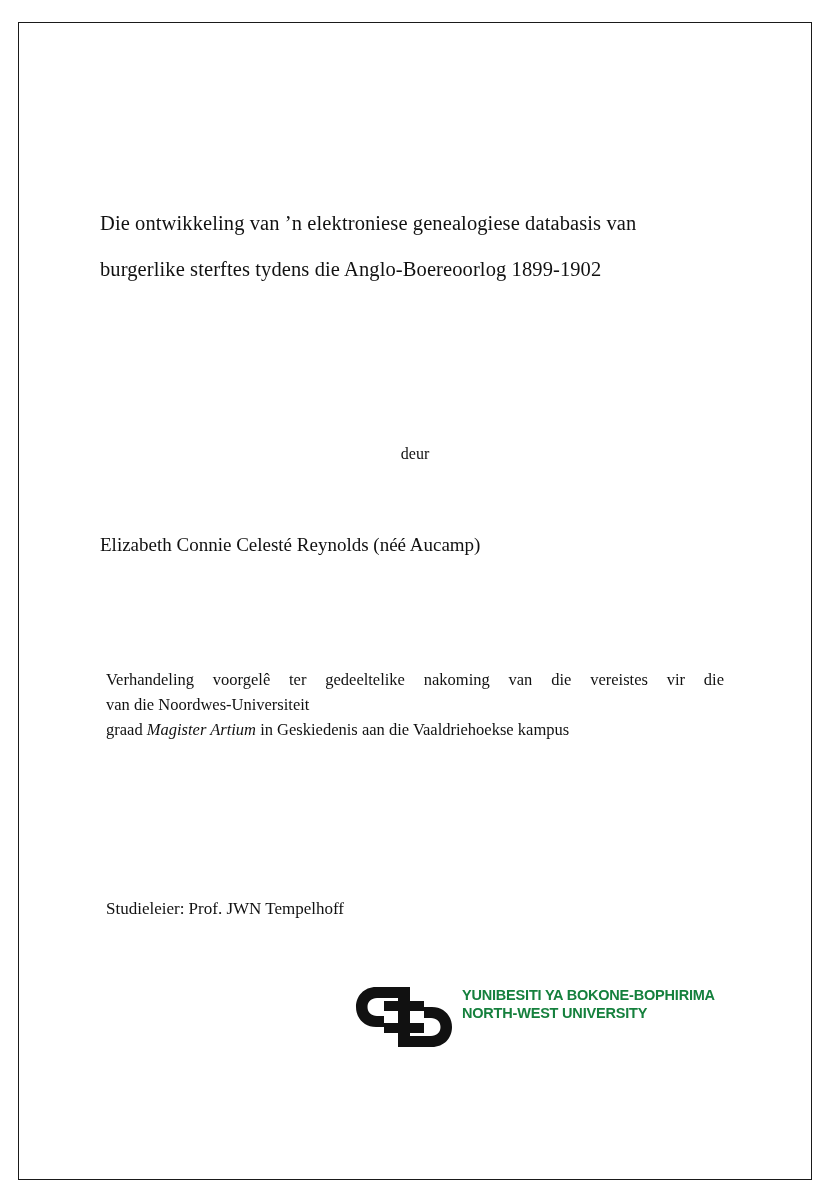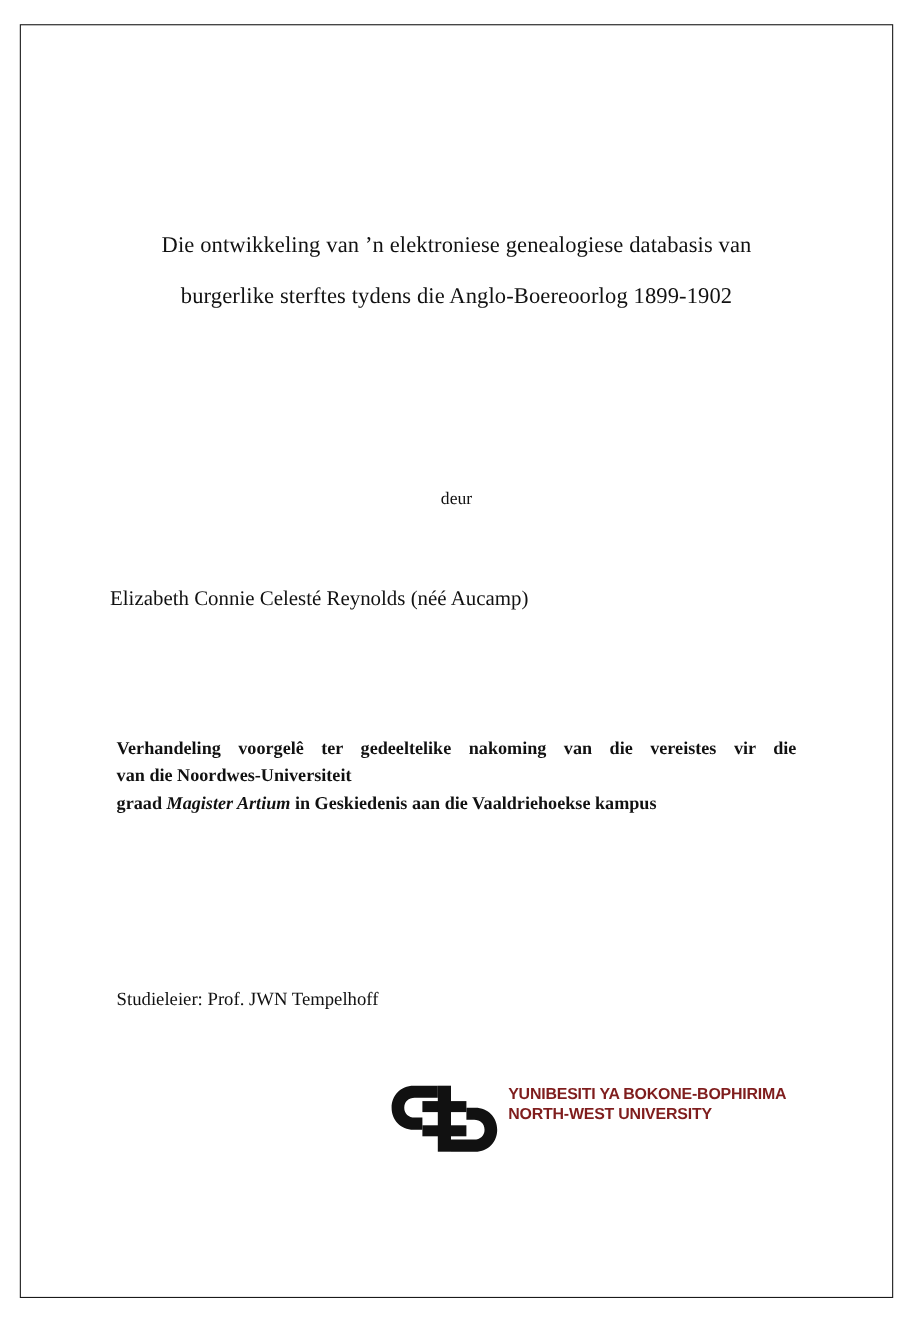--- a/index.html
+++ b/index.html
@@ -34,21 +34,21 @@
     left: 100px;
     top: 22px;
     width: 630px;
     height: 1158px;
   }
   .title-block {
     position: absolute;
     top: 178px;
     left: 0;
     width: 630px;
-    text-align: center;
+    text-align: left;
   }
   .title-line {
     font-size: 20.5px;
     line-height: 46px;
     letter-spacing: 0.1px;
     white-space: nowrap;
   }
   .by-word {
     position: absolute;
     top: 423px;
@@ -64,21 +64,20 @@
     width: 630px;
     font-size: 19px;
   }
   .statement {
     position: absolute;
     top: 645px;
     left: 6px;
     width: 618px;
     font-size: 16.5px;
     line-height: 25px;
-    font-weight: bold;
   }
   .statement .l1 {
     text-align: justify;
     text-align-last: justify;
   }
   .statement em {
     font-style: italic;
   }
   .supervisor {
     position: absolute;
@@ -104,21 +103,21 @@
   }
   .logo-text {
     position: absolute;
     left: 212px;
     top: 6px;
     font-family: "Liberation Sans", sans-serif;
     font-size: 14.5px;
     line-height: 18px;
     letter-spacing: -0.2px;
     font-weight: 700;
-    color: #7f1d1d;
+    color: #15803d;
     white-space: nowrap;
   }
 </style>
 </head>
 <body>
 
 <div class="page">
   <div class="page-border"></div>
 
   <div class="content">

